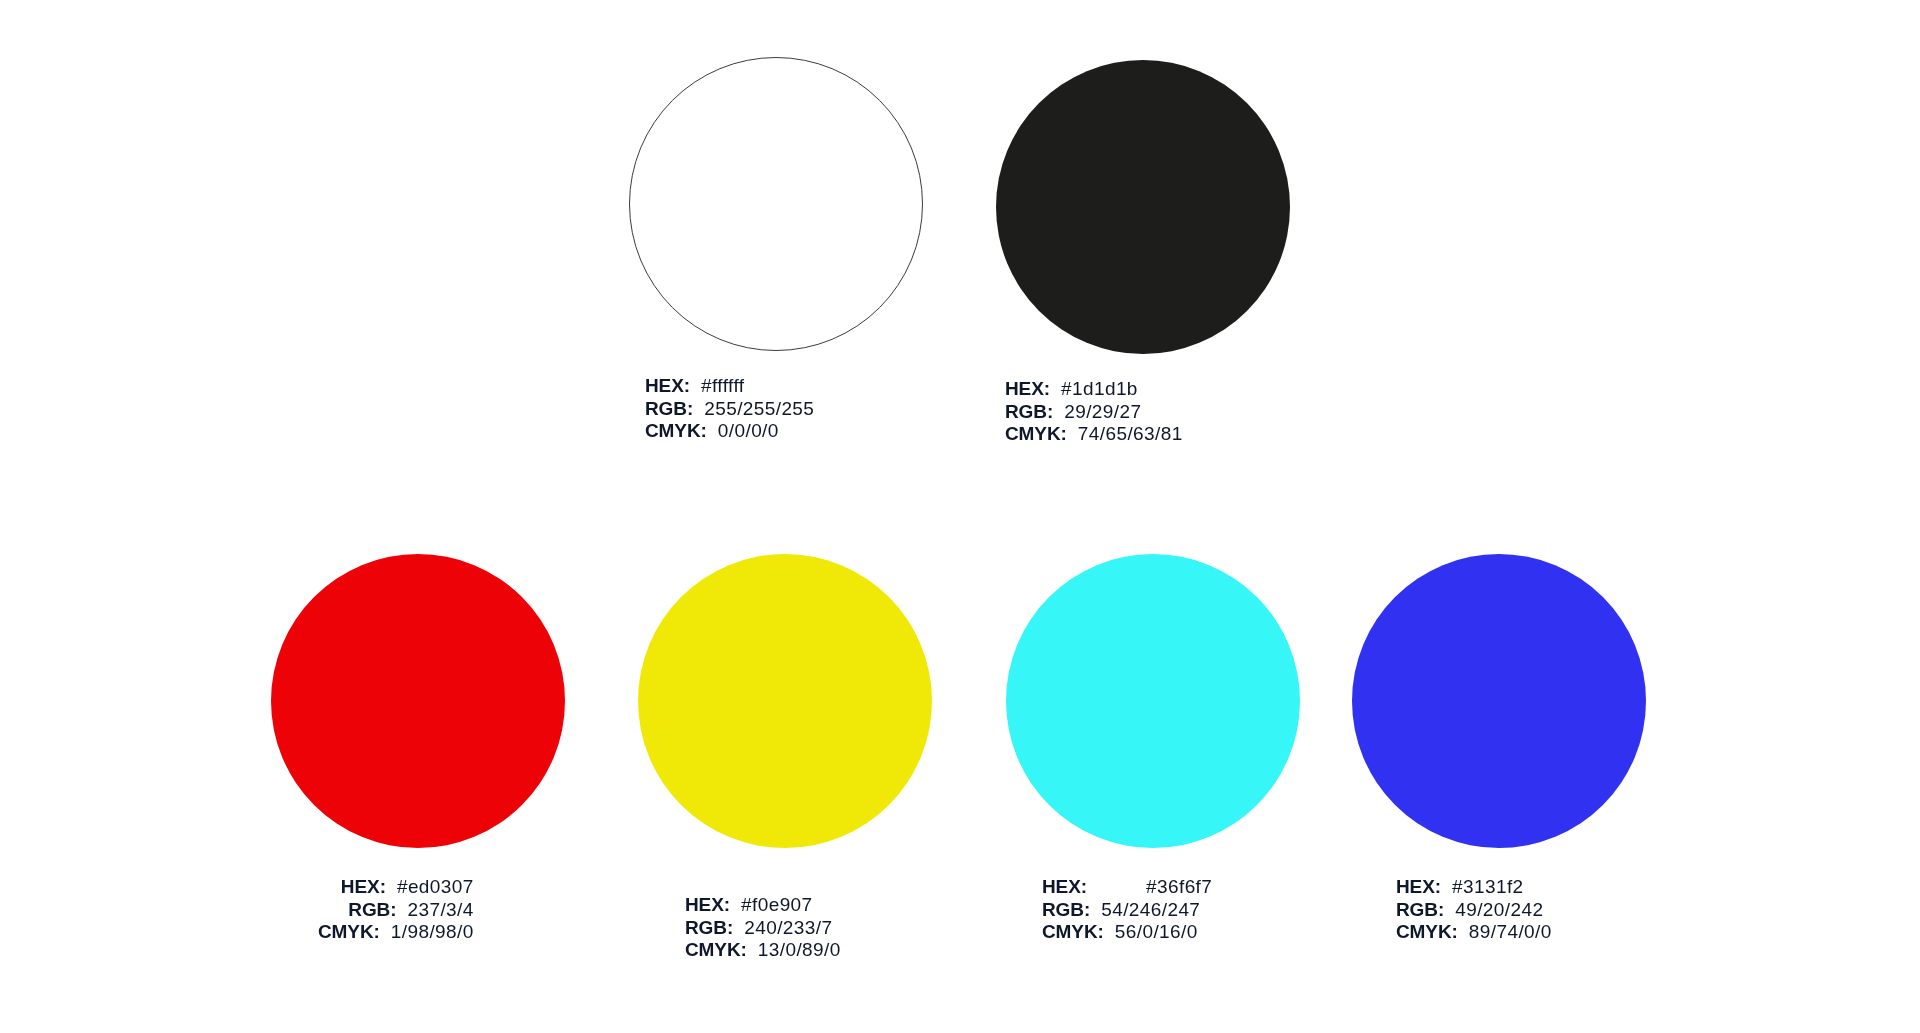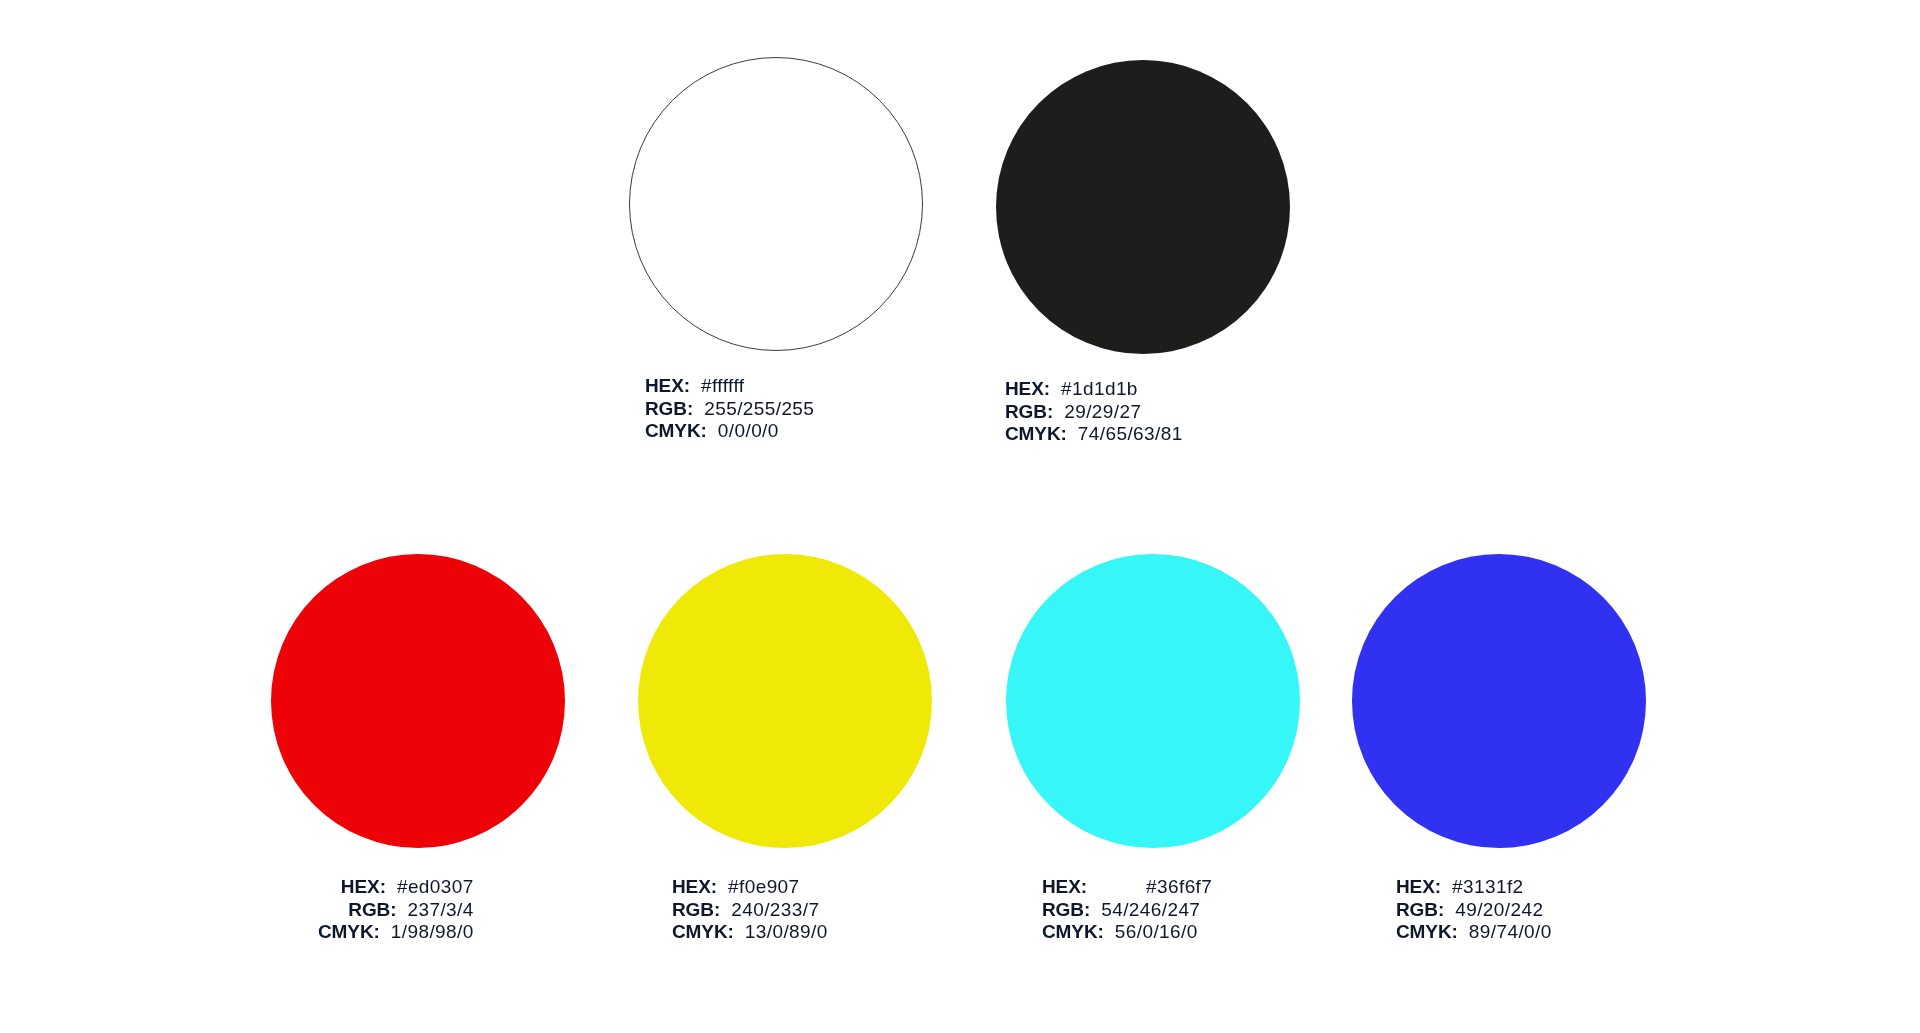--- a/index.html
+++ b/index.html
@@ -66,21 +66,21 @@
   .group-blue   { left: 1352px; top: 554px; }
 
   .circle-lg { width: 294px; height: 294px; }
 
   .info-top    { top: 318px; }
   .info-bottom { top: 322px; }
 
   .info-offset-white  { left: 16px;  }
   .info-offset-black  { left: 9px;  }
   .info-offset-red    { left: 47px; text-align: right;  }
-  .info-offset-yellow { left: 34px;  }
+  .info-offset-yellow { left: 47px; margin-top: 18px;  }
   .info-offset-cyan   { left: 36px;  }
   .info-offset-blue   { left: 44px;  }
 </style>
 </head>
 <body>
 
 <div id="palette-board">
 
   <div class="swatch-group group-white">
     <div class="swatch-circle circle-lg" style="background: rgb(255, 255, 255); border: 1px solid rgb(60, 60, 59);"></div>

